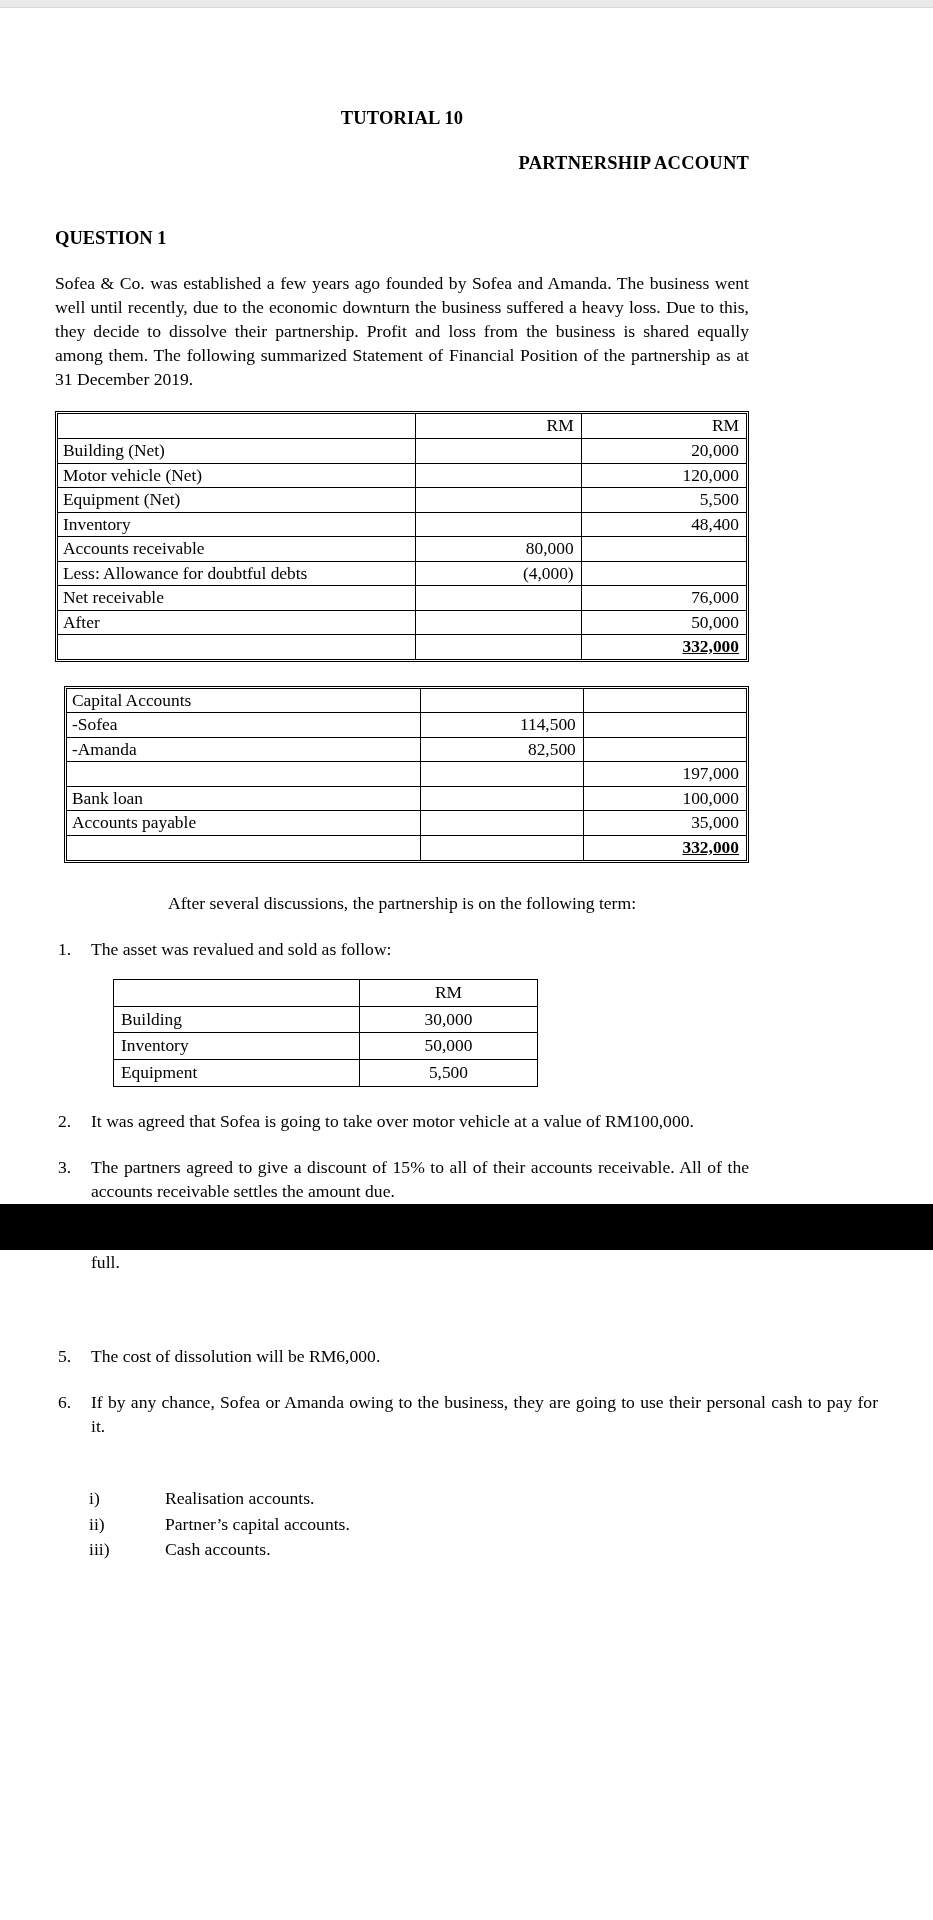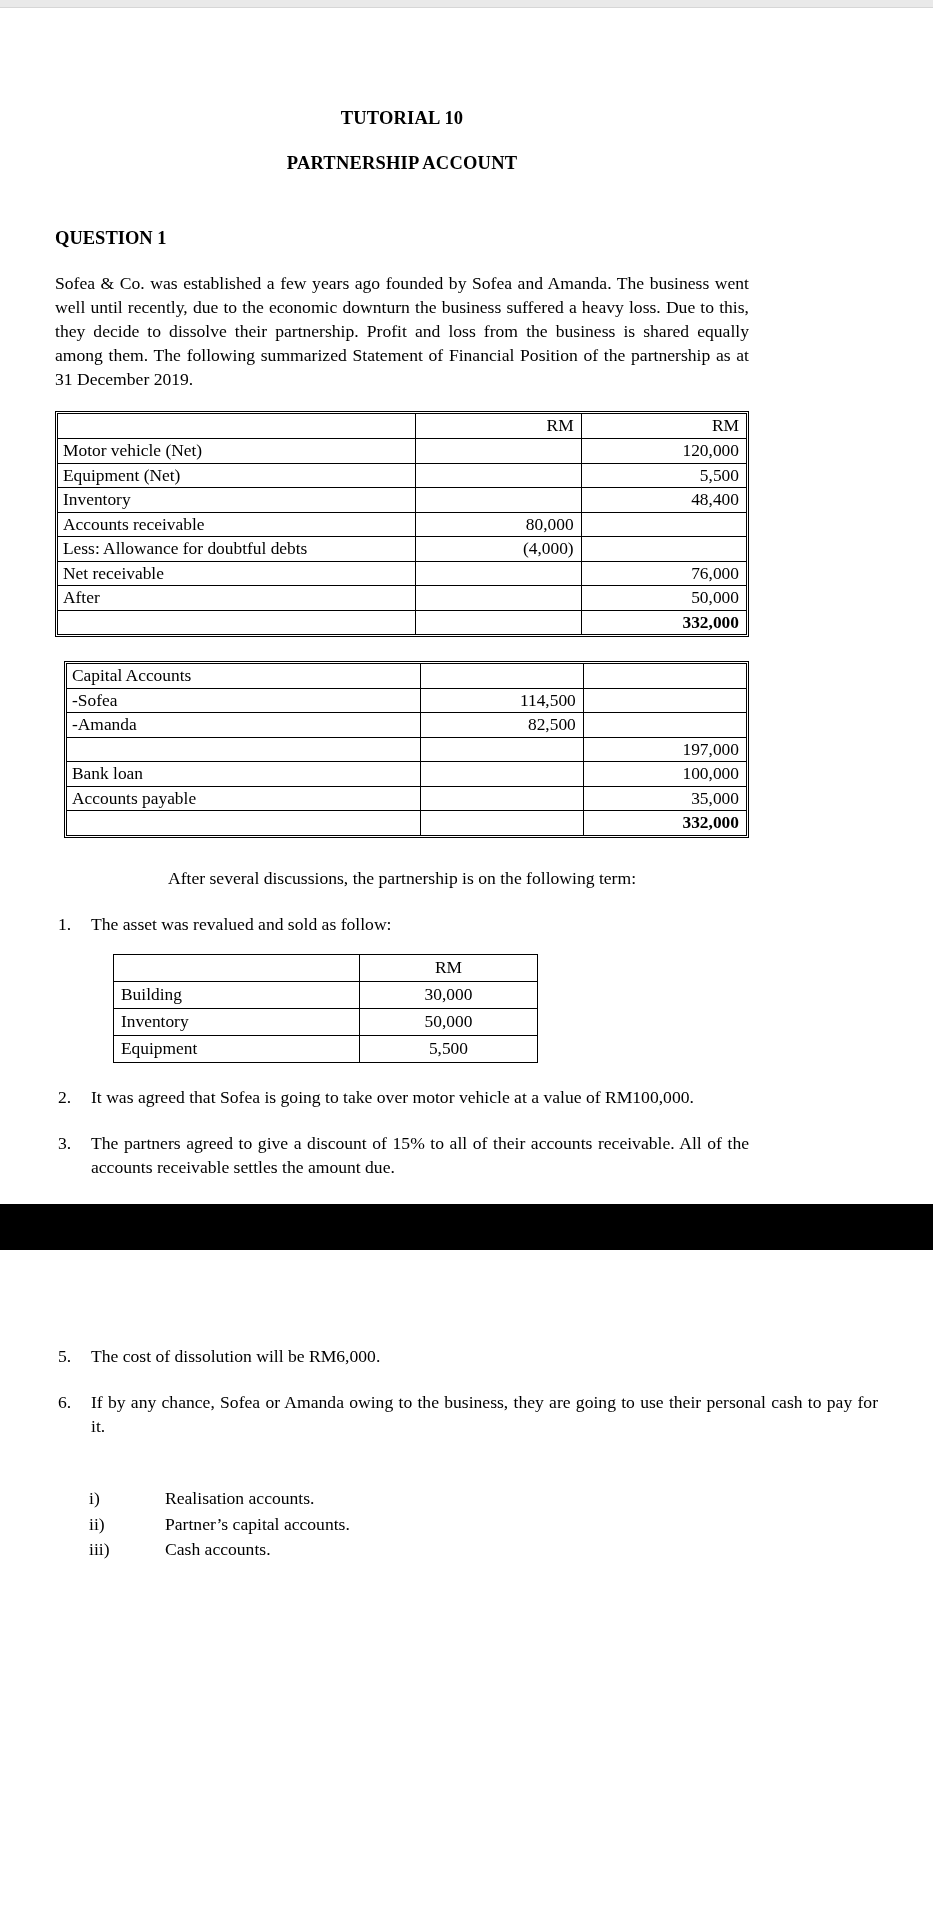--- a/index.html
+++ b/index.html
@@ -40,21 +40,21 @@
   
   .doc-title {
     text-align: center;
     font-weight: bold;
     font-size: 18.5px;
     letter-spacing: .2px;
     margin: 0;
     padding-top: 100px;
   }
   .doc-subtitle {
-    text-align: center;
+    text-align: right;
     font-weight: bold;
     font-size: 18.5px;
     letter-spacing: .2px;
     margin: 0;
     padding-top: 24px;
   }
   .question-heading {
     font-weight: bold;
     font-size: 18.5px;
     margin: 0;
@@ -93,20 +93,21 @@
   }
   table.fin td.num {
     text-align: right;
     padding-right: 7px;
   }
   table.fin td.lbl {
     text-align: left;
   }
   table.fin td.bold {
     font-weight: bold;
+    text-decoration: underline;
   }
   .tbl-wrap {
     padding-top: 20px;
   }
   .tbl-wrap-2 {
     padding-top: 24px;
     padding-left: 9px;
   }
   
   .frame {
@@ -223,20 +224,25 @@
             <col style="width:24%">
             <col style="width:24%">
           </colgroup>
           <tbody>
             <tr>
               <td class="lbl"></td>
               <td class="num">RM</td>
               <td class="num">RM</td>
             </tr>
             <tr>
+              <td class="lbl">Building (Net)</td>
+              <td class="num"></td>
+              <td class="num">20,000</td>
+            </tr>
+            <tr>
               <td class="lbl">Motor vehicle (Net)</td>
               <td class="num"></td>
               <td class="num">120,000</td>
             </tr>
             <tr>
               <td class="lbl">Equipment (Net)</td>
               <td class="num"></td>
               <td class="num">5,500</td>
             </tr>
             <tr>

